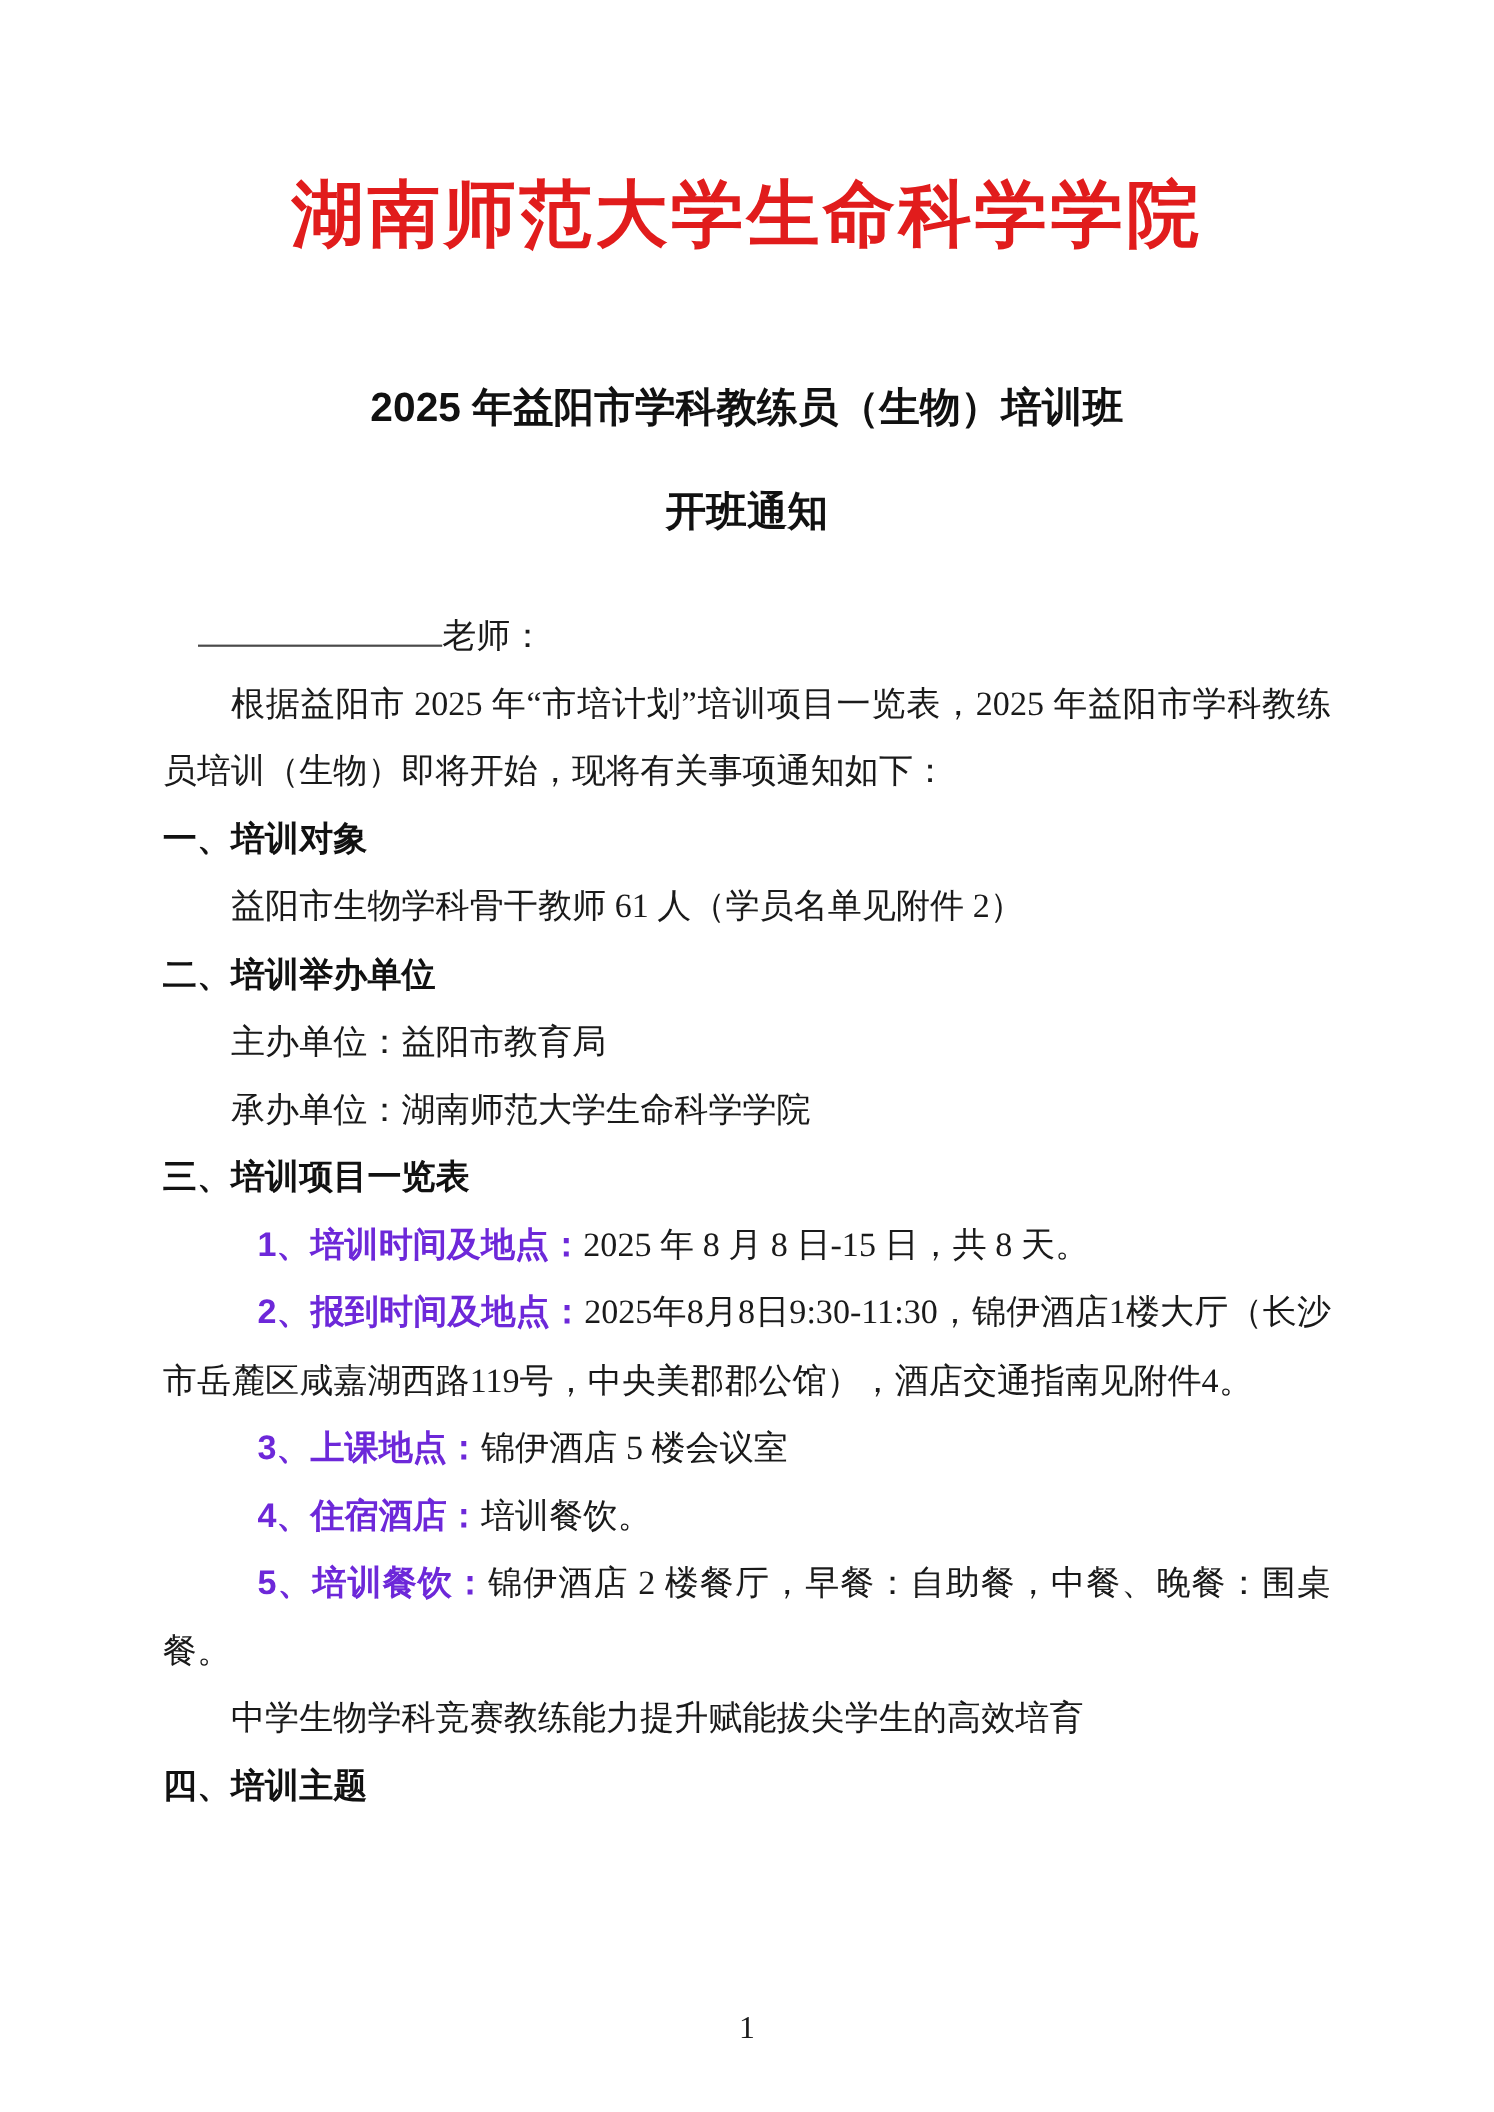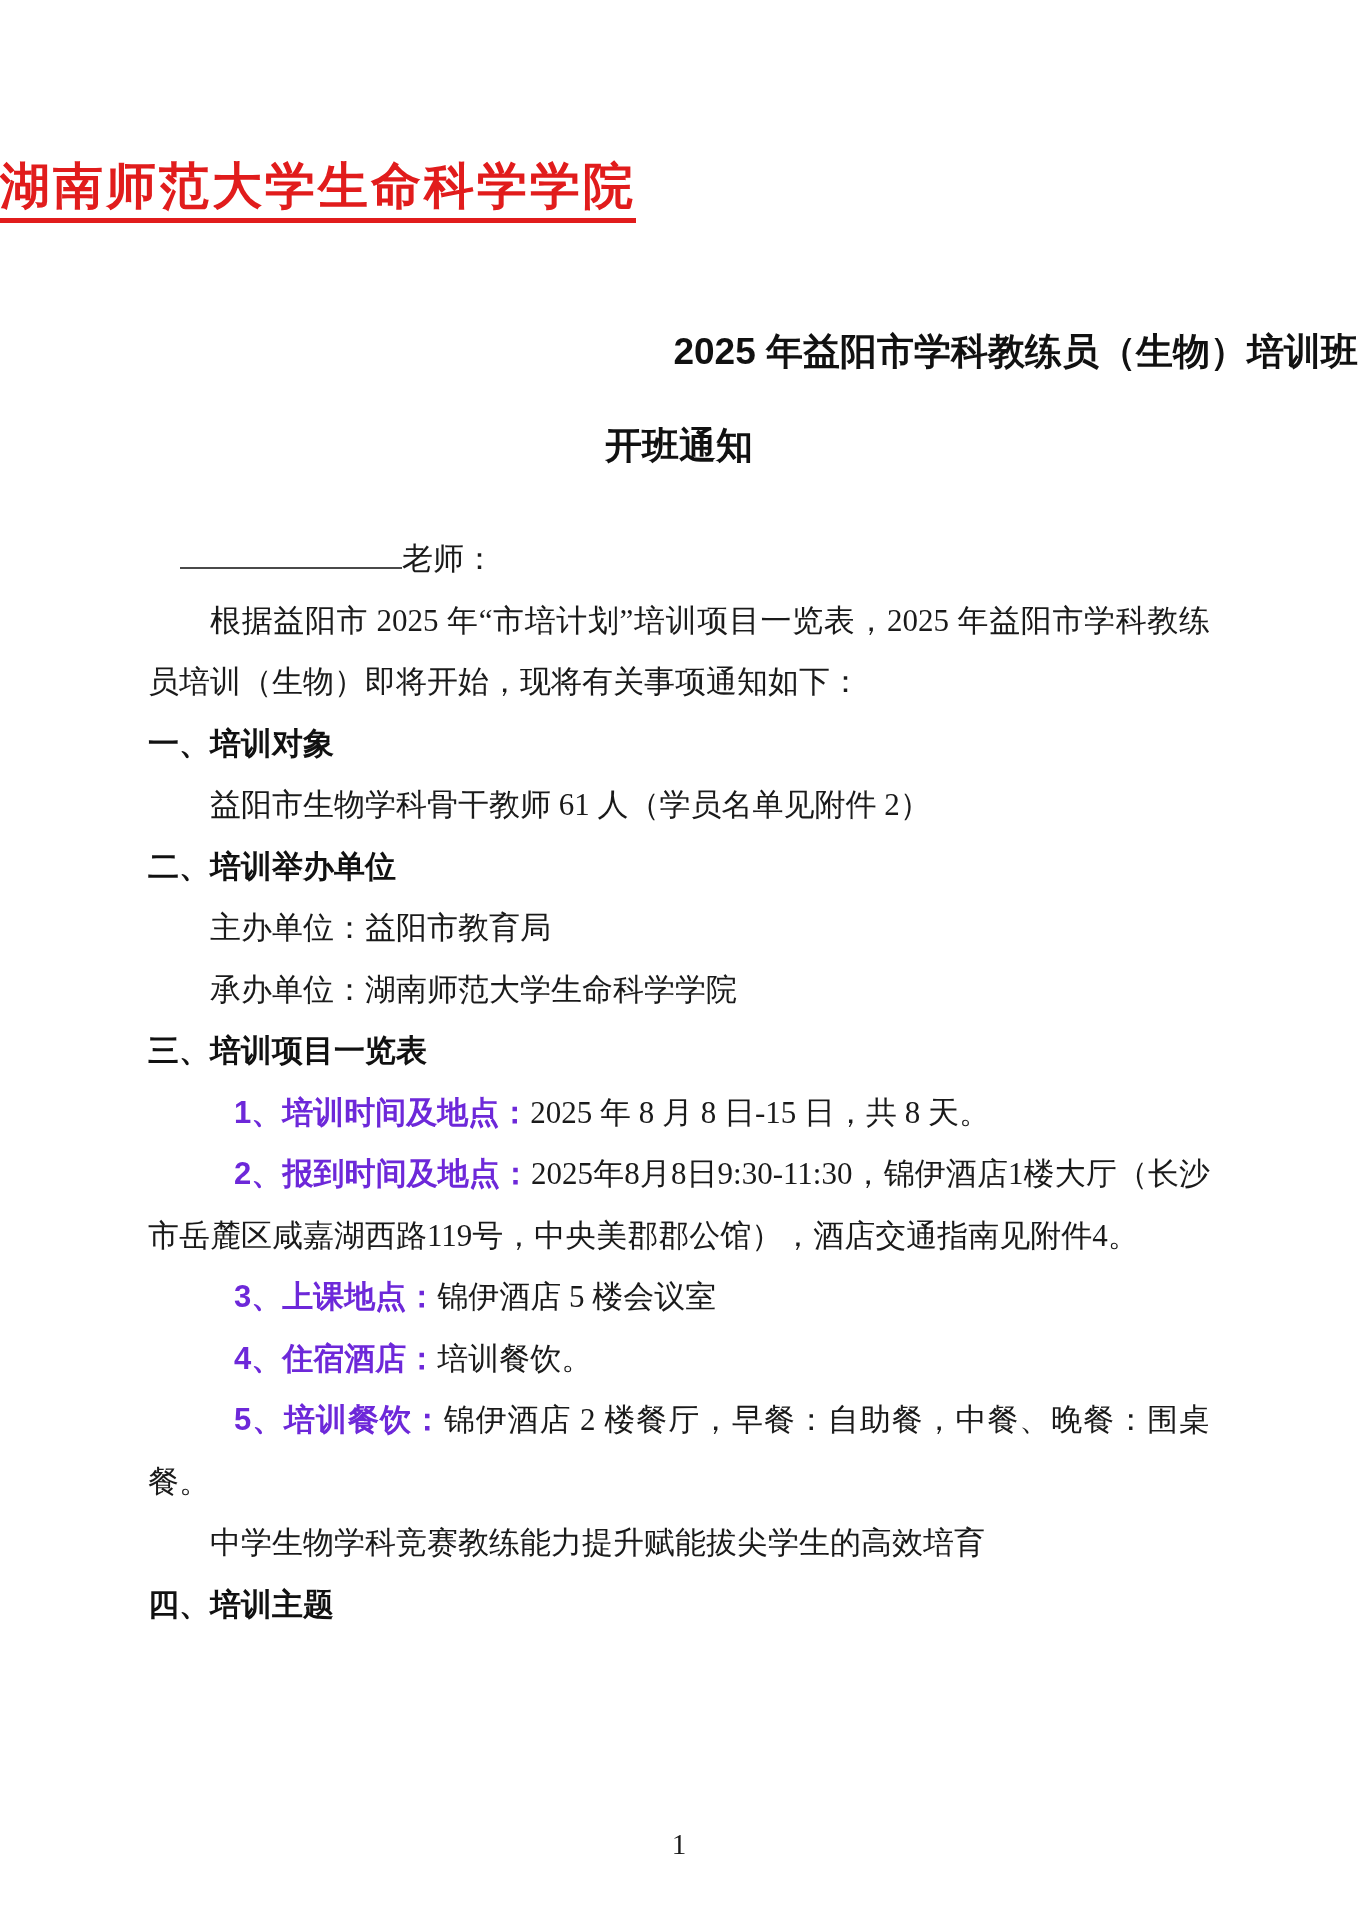--- a/index.html
+++ b/index.html
@@ -10,34 +10,33 @@
     height: 1920px;
     margin: 0 auto;
     background: #ffffff;
     color: #161616;
     overflow: hidden;
     font-family: "Liberation Serif", "DejaVu Serif", serif;
   }
   .doc-title {
     margin: 0;
     padding-top: 156px;
-    text-align: left;
+    text-align: center;
     font-family: "Liberation Serif", "DejaVu Serif", serif;
     font-weight: bold;
-    font-size: 50px;
+    font-size: 66px;
     line-height: 1.2;
     letter-spacing: 3px;
     color: #e11c1c;
-    text-decoration: underline;
     text-decoration-thickness: 5px;
     text-underline-offset: 15px;
   }
   .subtitle {
     margin: 112px 0 0 0;
-    text-align: right;
+    text-align: center;
     font-family: "Liberation Sans", "DejaVu Sans", sans-serif;
     font-weight: bold;
     font-size: 37px;
     line-height: 48px;
     color: #111111;
   }
   .notice-title {
     margin: 46px 0 0 0;
     text-align: center;
     font-family: "Liberation Sans", "DejaVu Sans", sans-serif;

